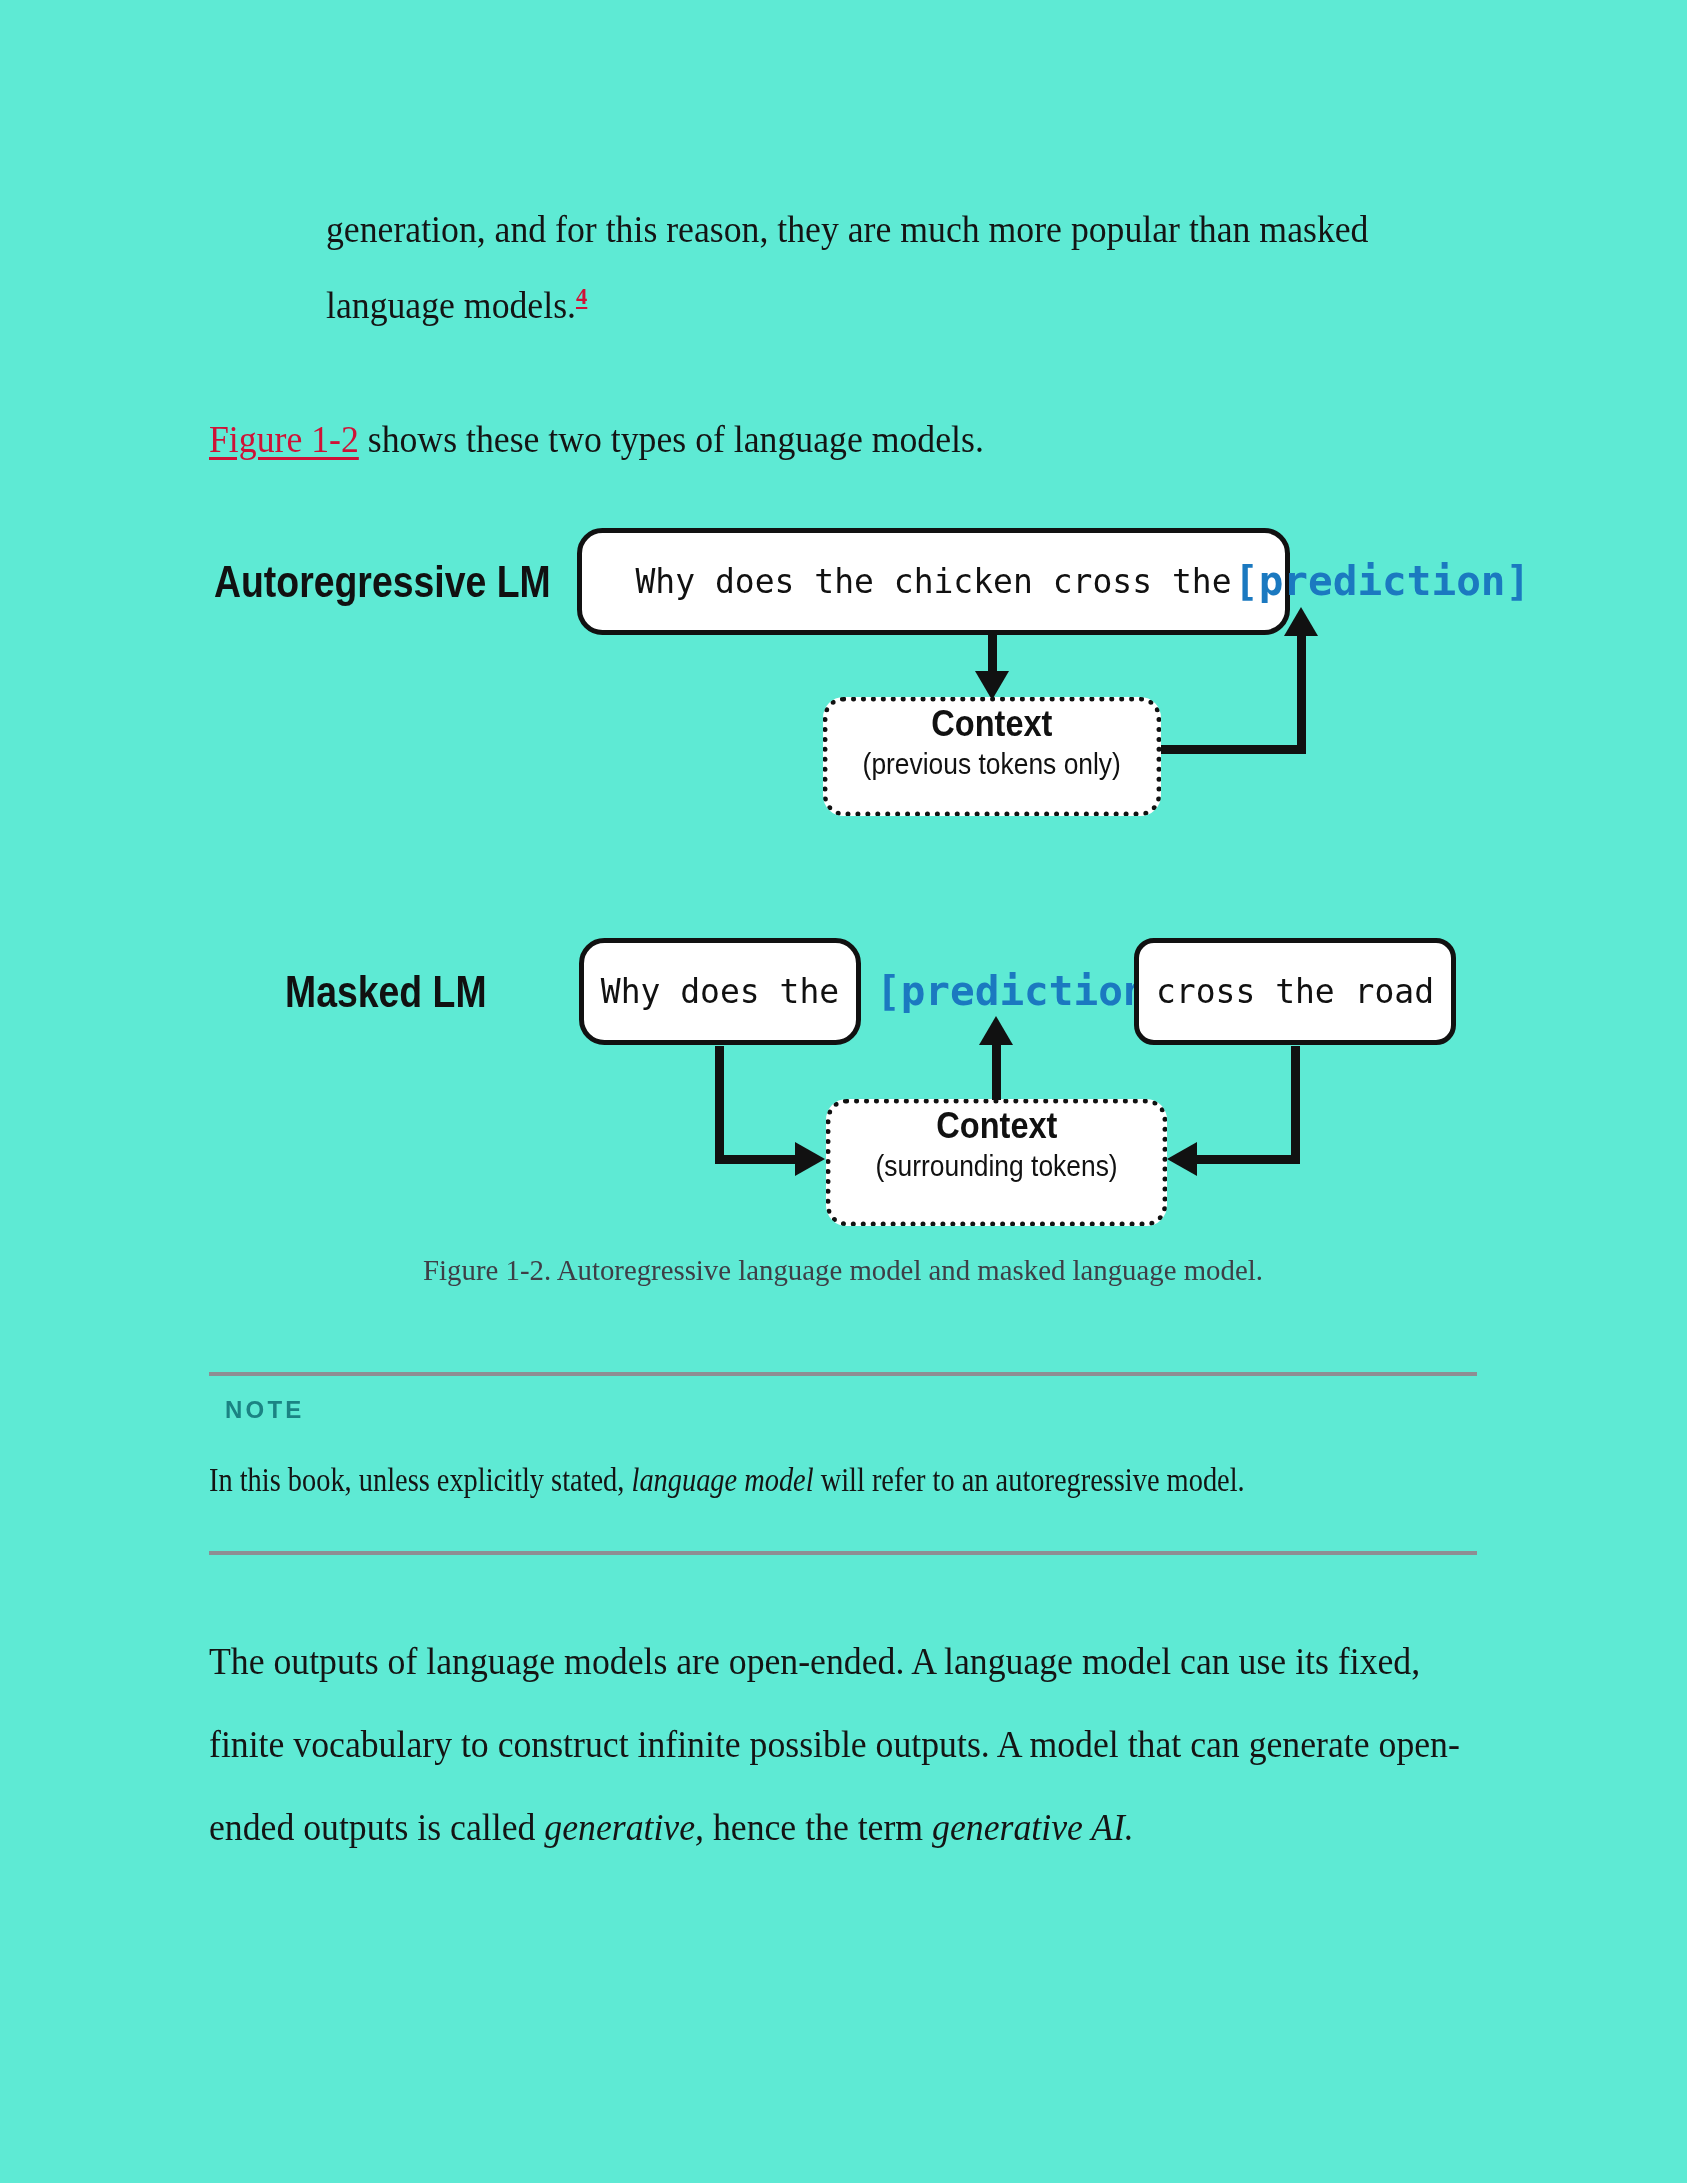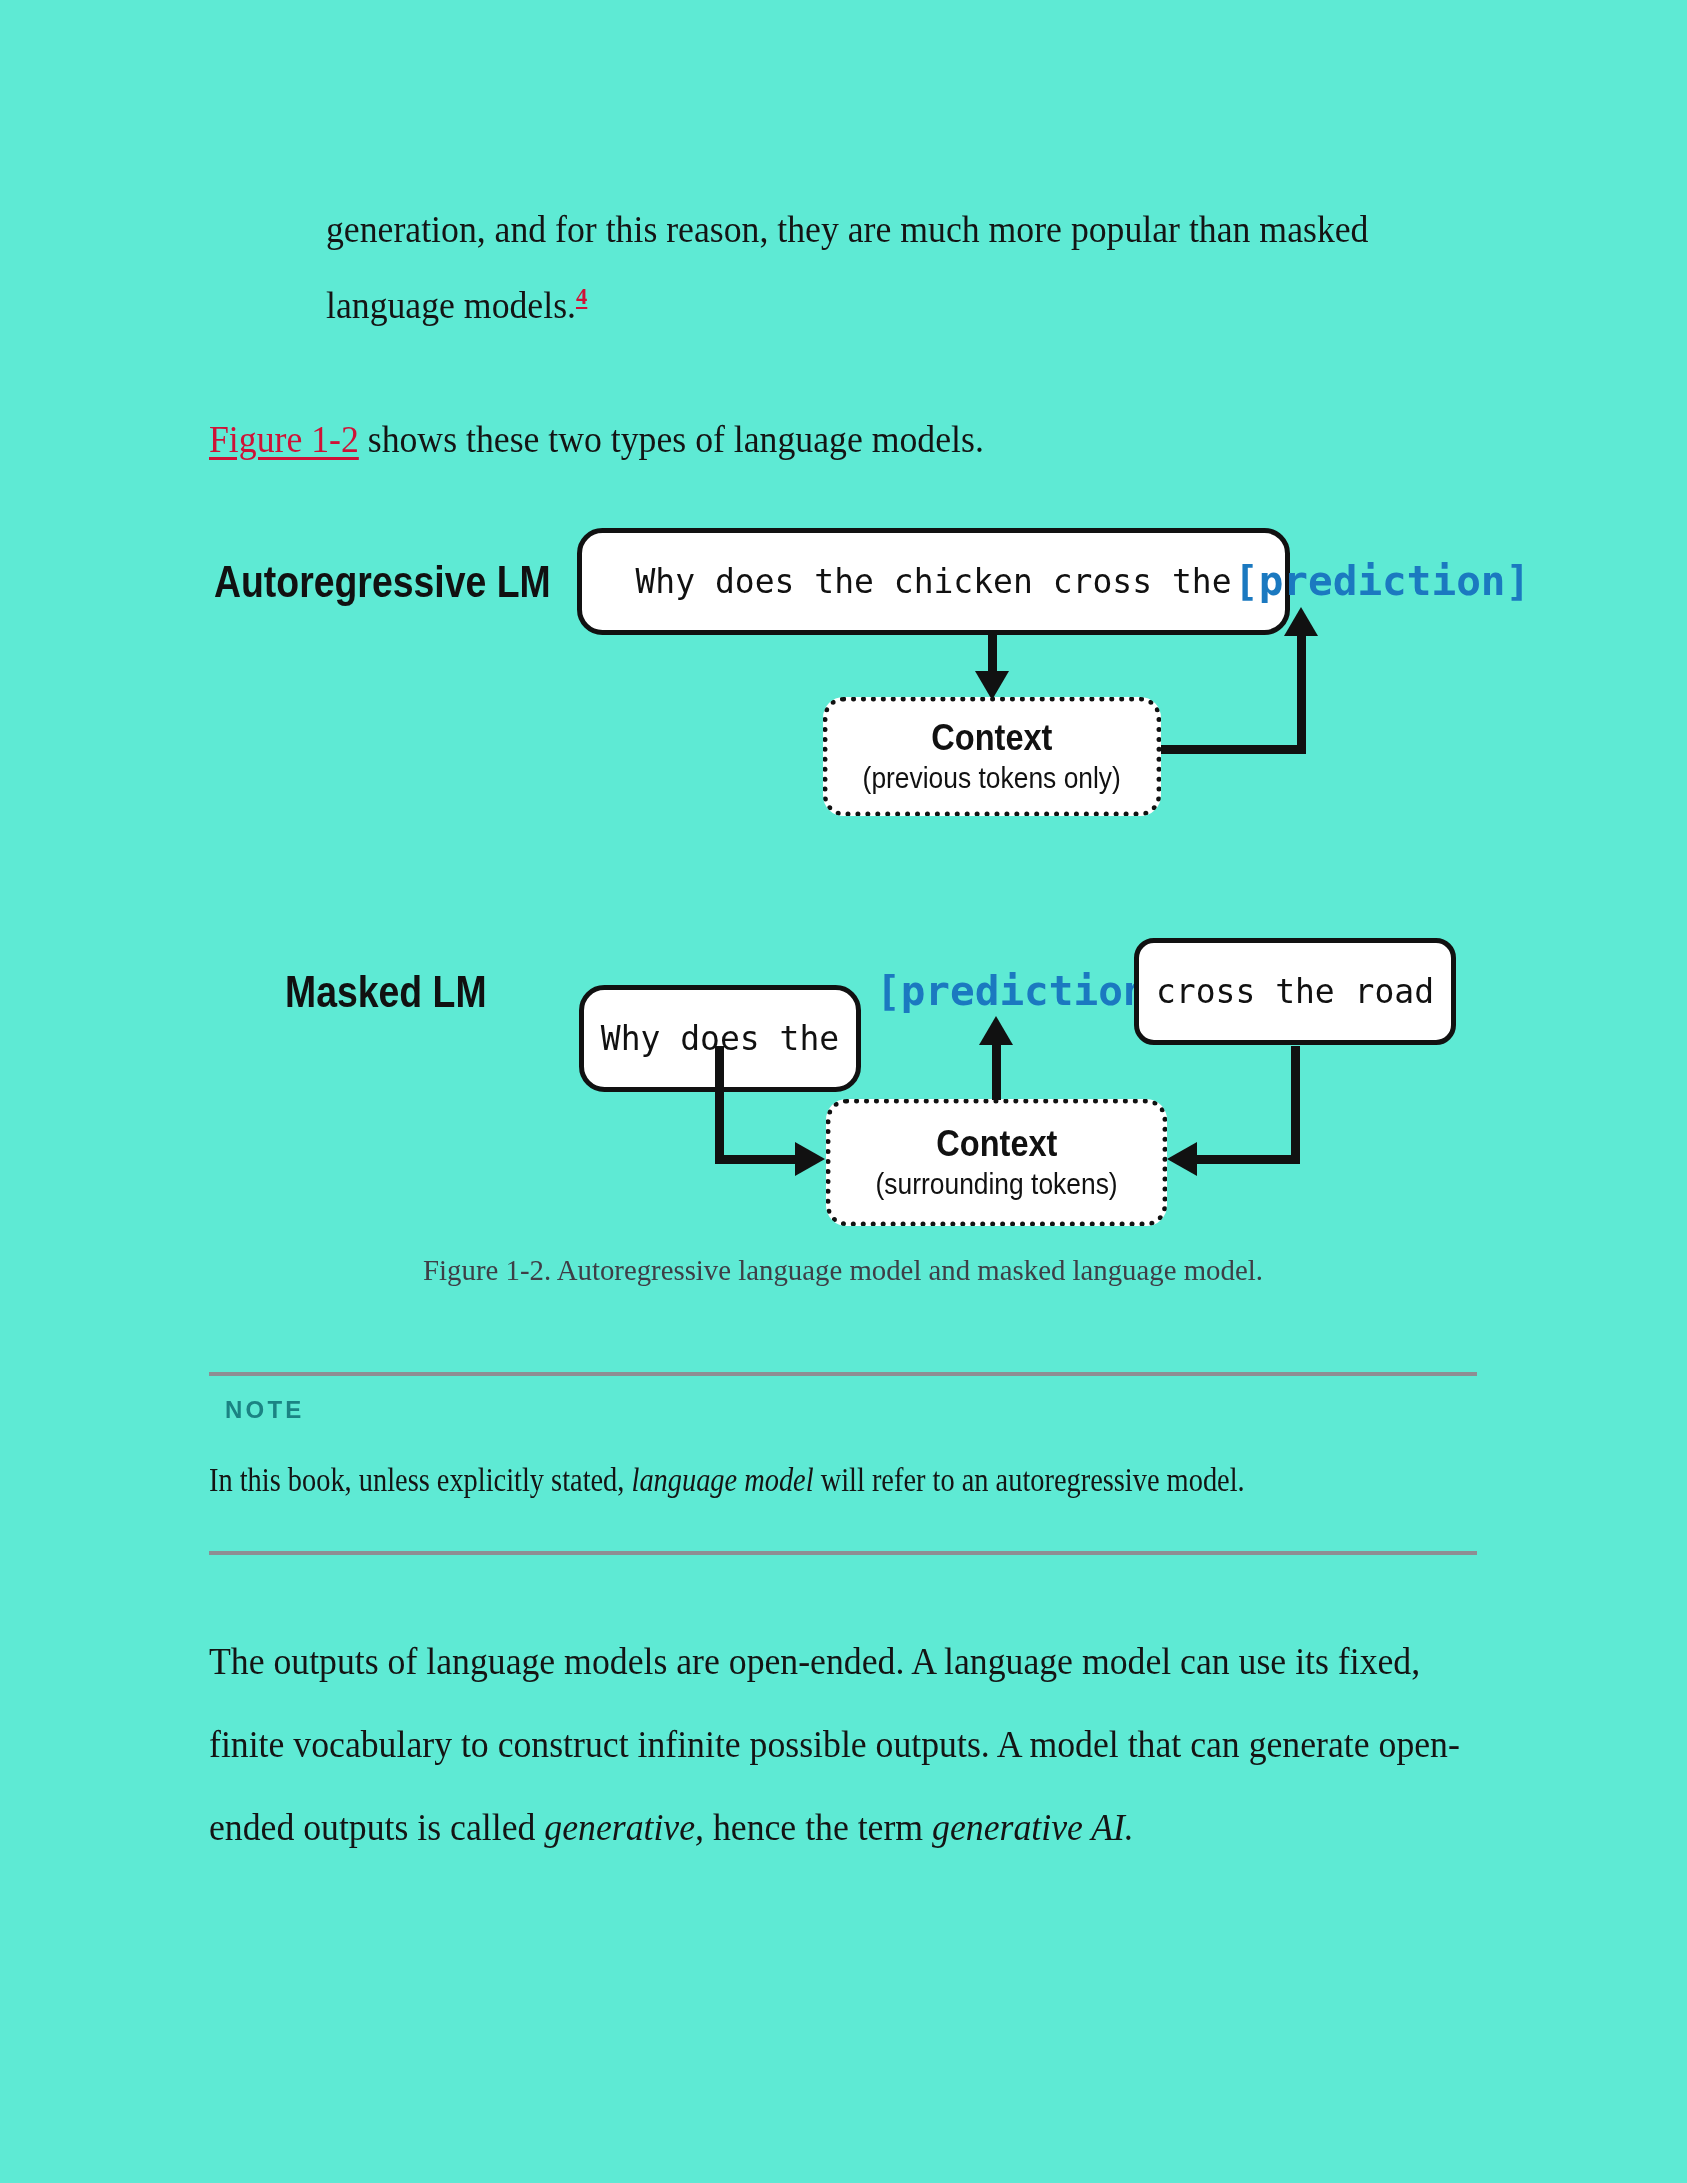--- a/index.html
+++ b/index.html
@@ -54,21 +54,21 @@
   }
   .pred{
     position:absolute;height:107px;line-height:107px;
     font-family:"DejaVu Sans Mono", monospace;
     font-weight:bold;font-size:41px;color:var(--blue);white-space:nowrap;
   }
   .ctx-box{
     position:absolute;
     border:5.6px dotted #111;border-radius:20.6px;
     background:#fff;
-    display:flex;flex-direction:column;align-items:center;justify-content:center;
+    display:flex;flex-direction:column;align-items:center;
     font-family:"Liberation Sans", sans-serif;color:#111;
   }
   .ctx-title{font-weight:bold;font-size:37px;line-height:43px;transform:scaleX(0.88);}
   .ctx-sub{font-size:30px;line-height:38px;transform:scaleX(0.88);}
   .shaft{position:absolute;background:#111;}
   .ah{position:absolute;width:0;height:0;}
   .ah-down{border-left:17.5px solid transparent;border-right:17.5px solid transparent;border-top:29px solid #111;}
   .ah-up{border-left:17.5px solid transparent;border-right:17.5px solid transparent;border-bottom:29px solid #111;}
   .ah-right{border-top:17.5px solid transparent;border-bottom:17.5px solid transparent;border-left:30px solid #111;}
   .ah-left{border-top:17.5px solid transparent;border-bottom:17.5px solid transparent;border-right:30px solid #111;}
@@ -120,21 +120,21 @@
       <div class="ctx-title">Context</div>
       <div class="ctx-sub">(previous tokens only)</div>
     </div>
 
     <div class="shaft" style="left:1042px;top:233px;width:144px;height:8.7px;"></div>
     <div class="shaft" style="left:1178px;top:121px;width:8.7px;height:121px;"></div>
     <div class="ah ah-up" style="left:1165px;top:95px;"></div>
 
     <div class="fig-label" style="left:166px;top:426px;">Masked LM</div>
 
-    <div class="token-box" style="left:460px;top:426px;width:282px;margin-top:47px;">Why does the</div>
+    <div class="token-box" style="left:460px;top:426px;width:282px;">Why does the</div>
 
     <div class="pred" style="left:757px;top:426px;">[prediction]</div>
 
     <div class="token-box" style="left:1015px;top:426px;width:322px;border-radius:20px;">cross the road</div>
 
     <div class="shaft" style="left:596px;top:534px;width:8.7px;height:118px;"></div>
     <div class="shaft" style="left:596px;top:643px;width:83px;height:8.7px;"></div>
     <div class="ah ah-right" style="left:676px;top:630px;"></div>
 
     <div class="shaft" style="left:1172px;top:534px;width:8.7px;height:118px;"></div>

